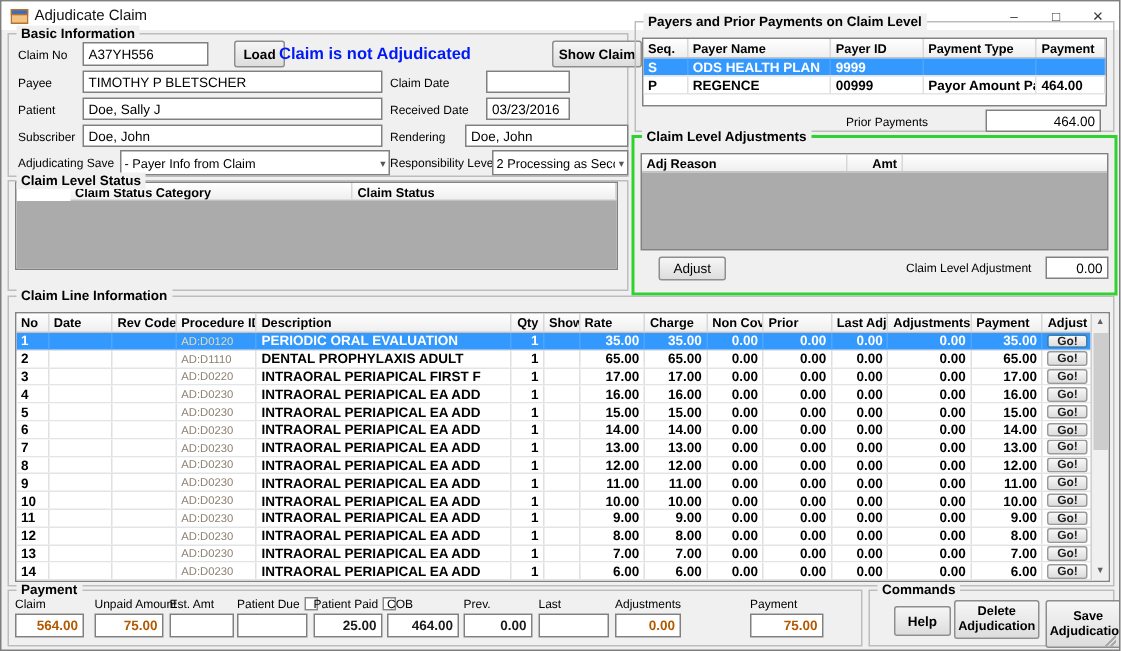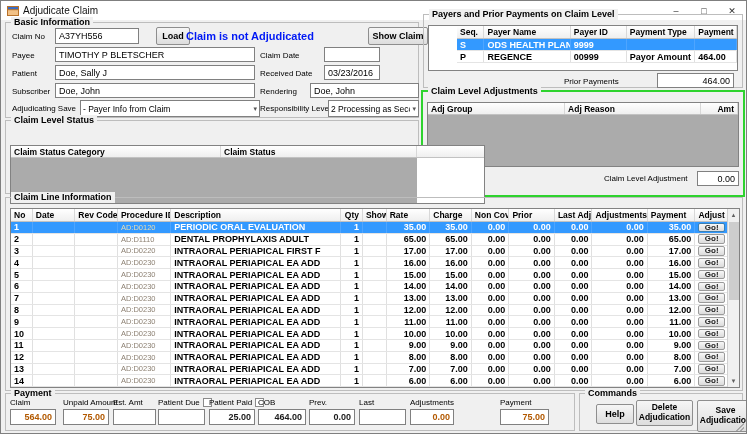--- a/index.html
+++ b/index.html
@@ -120,21 +120,21 @@
     </div>
     <div class="lbl" style="left:254px; top:81px;">Responsibility Level</div>
     <div class="combo" style="left:322px; top:77px; width:91px; height:17px;">
       <span style="overflow:hidden; white-space:nowrap;">2 Processing as Second</span>
       <span class="arrow">▾</span>
     </div>
   </div>
 
   <div class="group" style="left:422px; top:13px; width:320px; height:74px;">
     <div class="group-title">Payers and Prior Payments on Claim Level</div>
-    <div class="lv" style="left:4px; top:10px; width:310px; height:46px;padding-left:28px;">
+    <div class="lv" style="left:4px; top:10px; width:310px; height:46px;">
       <div class="lv-head" style="height:13px;" id="payers-head">
           <div class="hcell" style="width: 30px;">Seq.</div>
           <div class="hcell" style="width: 96px;">Payer Name</div>
           <div class="hcell" style="width: 62px;">Payer ID</div>
           <div class="hcell" style="width: 76px;">Payment Type</div>
           <div class="hcell" style="width: 46px;">Payment</div>
         </div>
       <div id="payers-rows">
           <div class="trow prow sel">
             <div class="tcell" style="width: 30px;">S</div>
@@ -153,34 +153,33 @@
         </div>
     </div>
     <div class="lbl" style="left:140px; top:62px;">Prior Payments</div>
     <div class="tbox right" style="left:233px; top:58px; width:77px; height:15px;">464.00</div>
   </div>
 
   <div class="group green" style="left:420px; top:89px; width:324px; height:107px;">
     <div class="group-title">Claim Level Adjustments</div>
     <div class="lv" style="left:4px; top:10px; width:312px; height:65px;">
       <div class="lv-head" style="height:12px;" id="adj-head">
-          <div class="hcell" style="width: 138px;">Adj Group</div>
           <div class="hcell" style="width: 137px;">Adj Reason</div>
           <div class="hcell" style="width: 37px; justify-content: flex-end;">Amt</div>
         </div>
       <div class="graybody" style="left:0; top:12px; width:312px; height:53px;"></div>
     </div>
     <button class="btn" style="left:4px; top:79px; width:45px; height:16px;">Adjust</button>
     <div class="lbl" style="left:181px; top:82px;">Claim Level Adjustment</div>
     <div class="tbox right" style="left:274px; top:79px; width:42px; height:15px;">0.00</div>
   </div>
 
   <div class="group" style="left:4px; top:119px; width:414px; height:74px;">
     <div class="group-title">Claim Level Status</div>
-    <div class="lv" style="left:4px; top:24px; width:475px; height:59px;">
+    <div class="lv" style="left:4px; top:0; width:402px; height:59px;padding-left:36px;">
       <div class="lv-head" style="height:12px;" id="status-head">
           <div class="hcell" style="width: 210px;">Claim Status Category</div>
           <div class="hcell" style="width: 196px;">Claim Status</div>
         </div>
       <div class="graybody" style="left:0; top:12px; width:406px; height:47px;"></div>
     </div>
   </div>
 
   <div class="group" style="left:4px; top:196px; width:738px; height:194px;">
     <div class="group-title">Claim Line Information</div>

